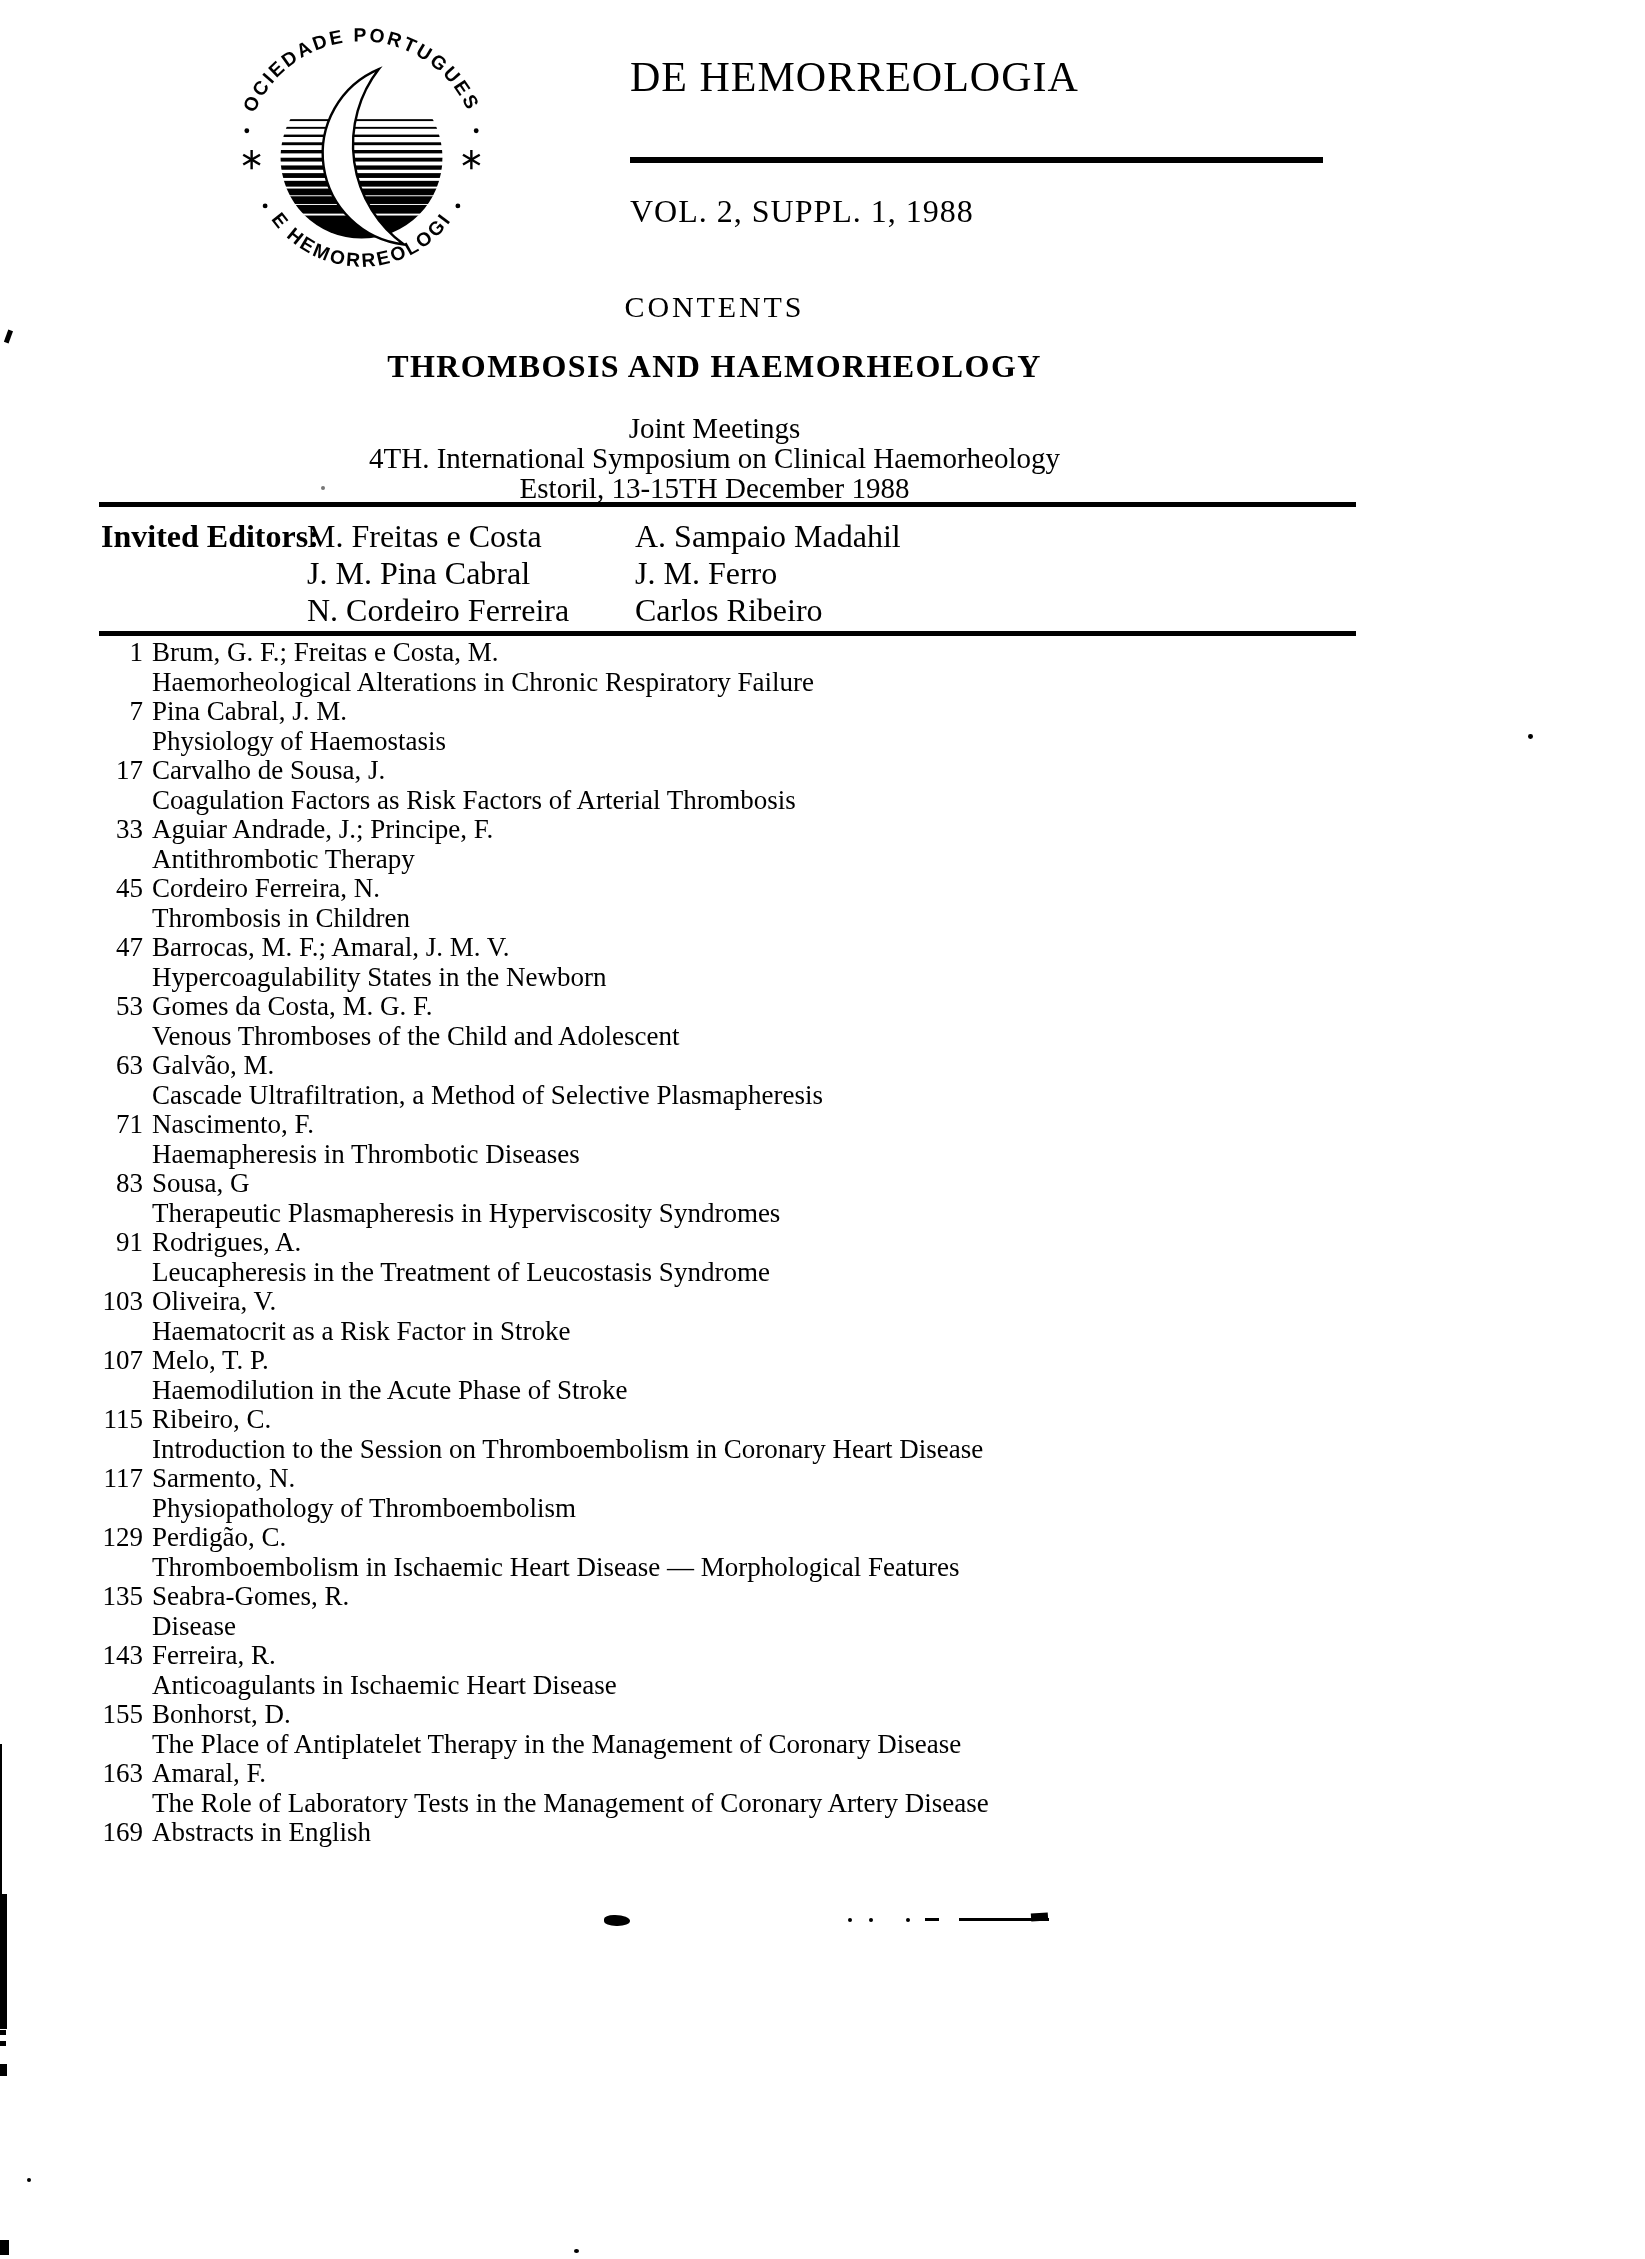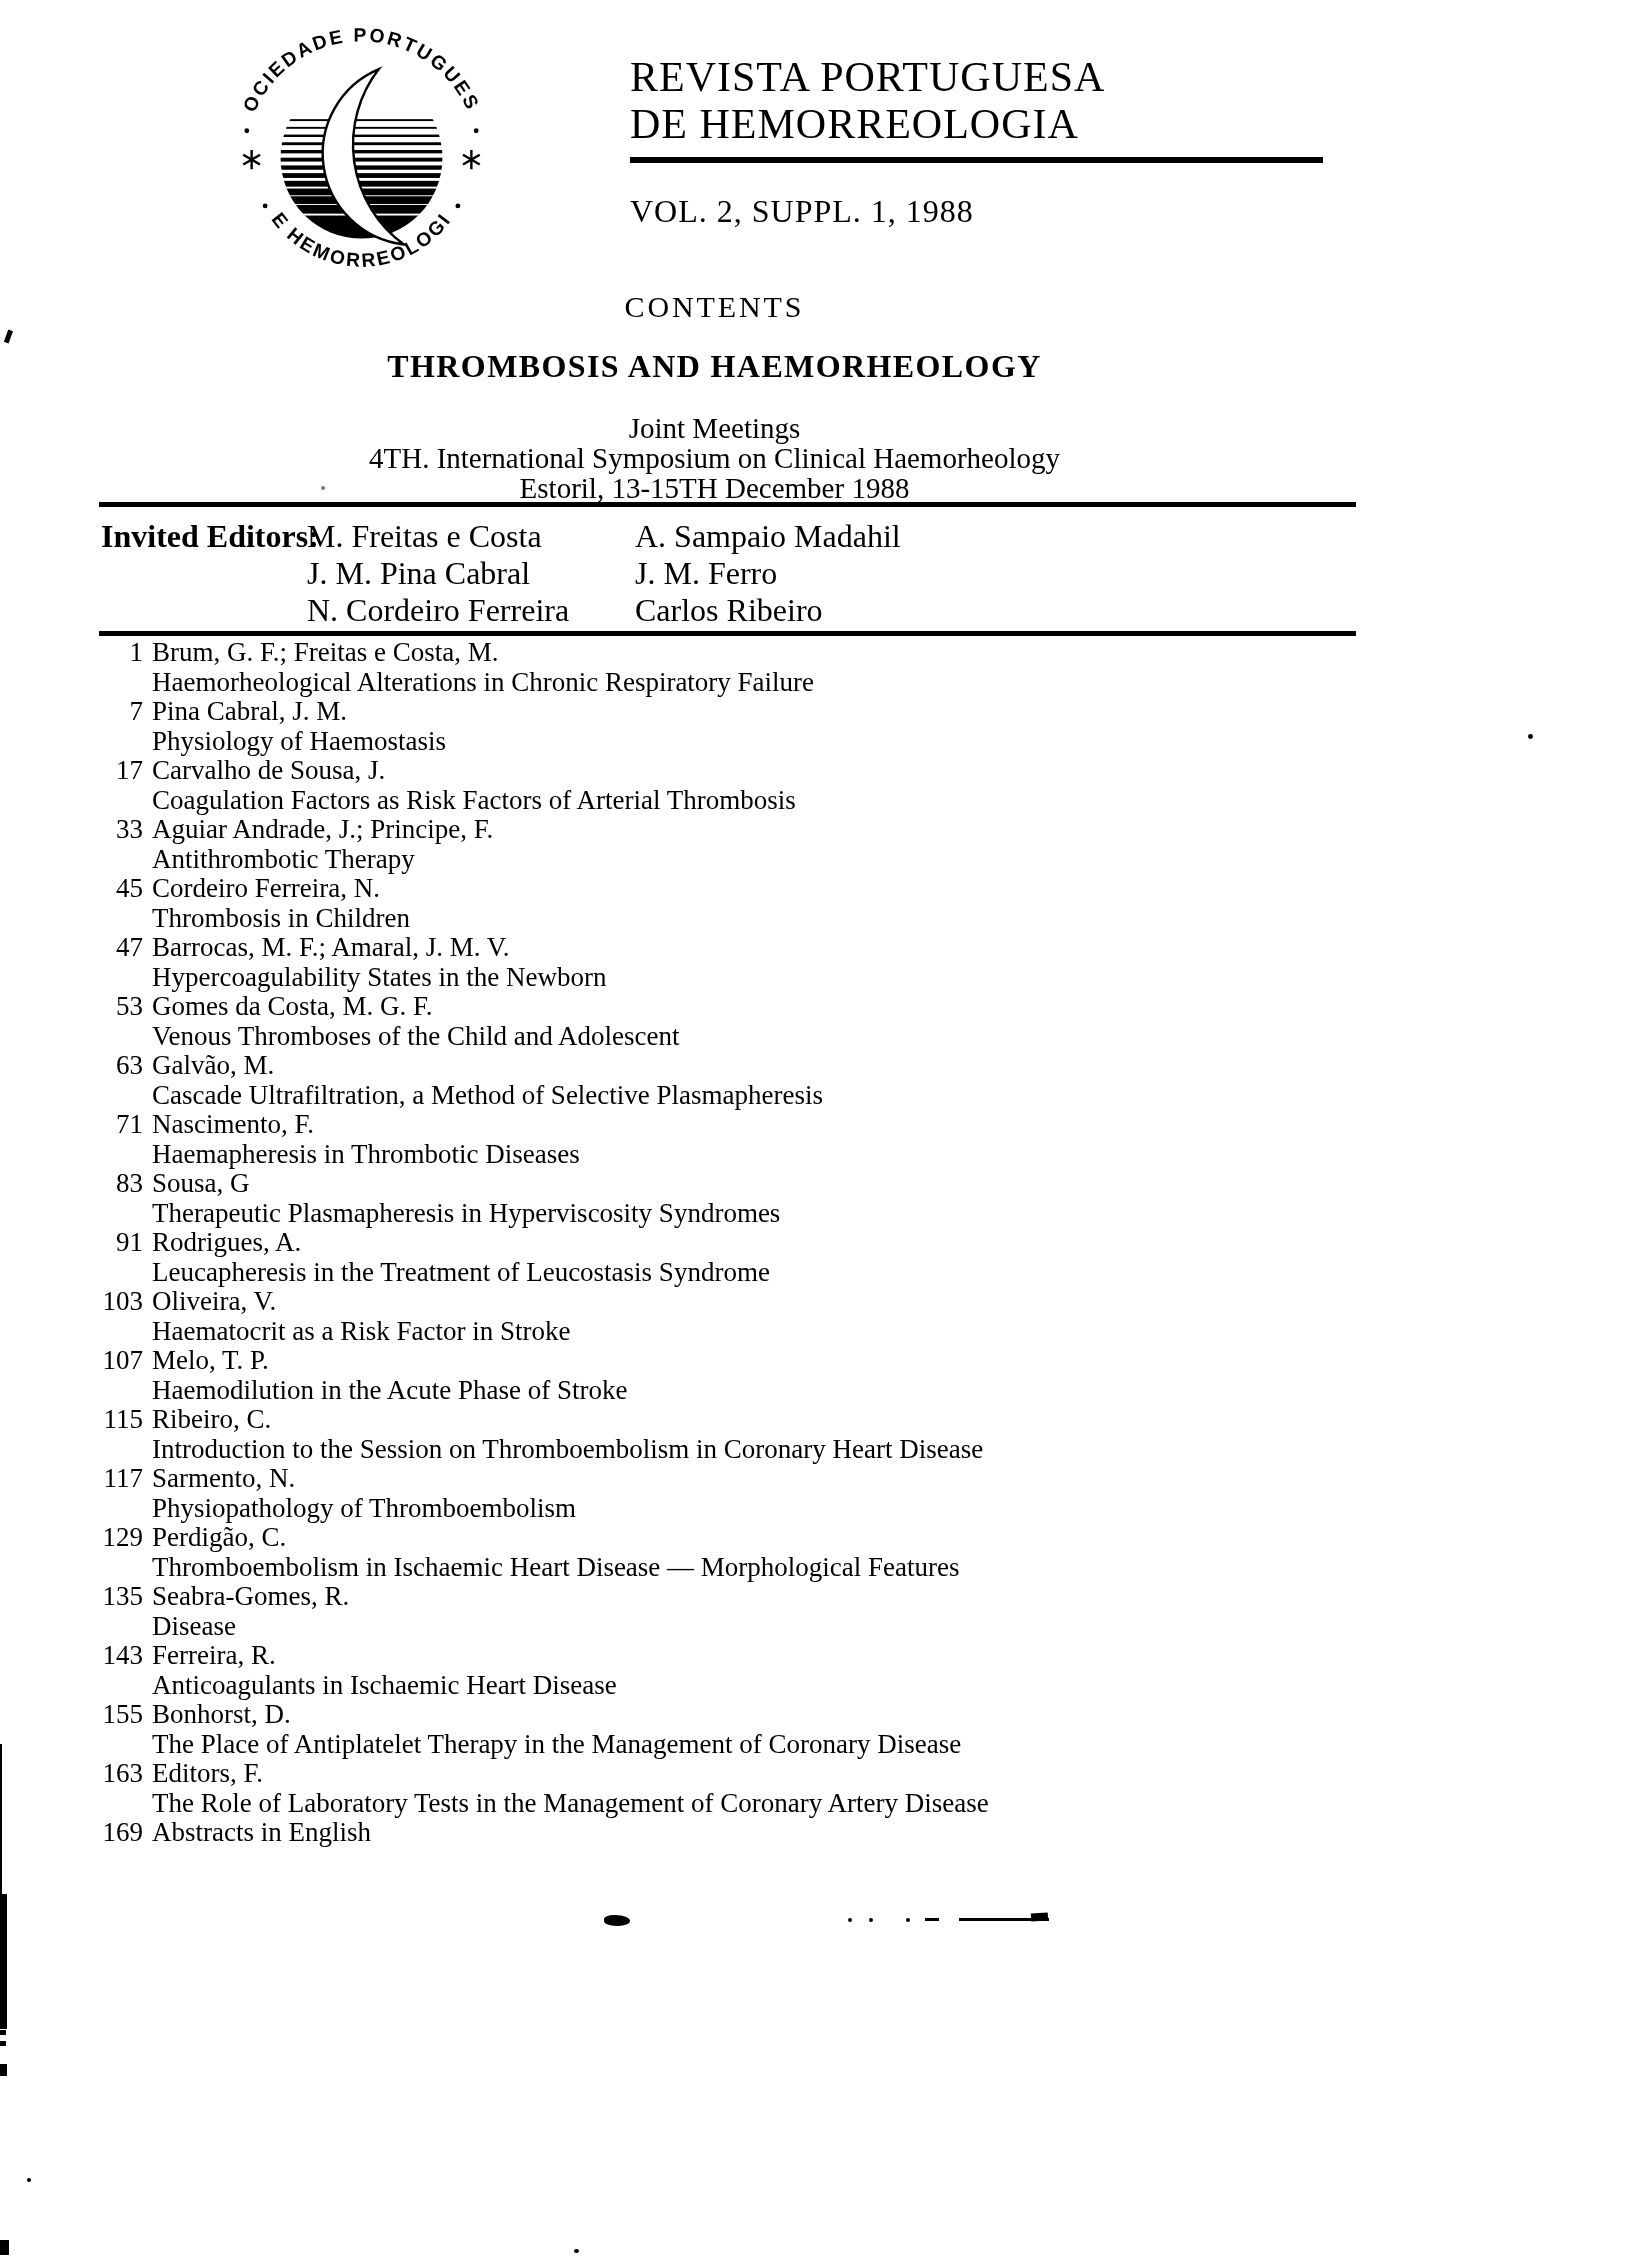--- a/index.html
+++ b/index.html
@@ -97,21 +97,20 @@
       </g>
       <g transform="translate(242,148)" stroke="#000" stroke-width="2.5">
         <line x1="0" y1="-10" x2="0" y2="10"></line>
         <line x1="-8.7" y1="-5" x2="8.7" y2="5"></line>
         <line x1="-8.7" y1="5" x2="8.7" y2="-5"></line>
       </g>
     </svg>
   </div>
 
   <div class="masthead">
-    <div>REVISTA PORTUGUESA</div>
     <div>DE HEMORREOLOGIA</div>
   </div>
   <div class="mast-rule"></div>
   <div class="vol-line">VOL. 2, SUPPL. 1, 1988</div>
 
   <div class="ccol sym-title">THROMBOSIS AND HAEMORHEOLOGY</div>
   <div class="ccol contents-heading">CONTENTS</div>
   <div class="ccol meeting">
 
       <div class="meeting-line">Joint Meetings</div>
@@ -349,21 +348,21 @@
           <div class="toc-titles">
 
               <div class="toc-title">The Place of Antiplatelet Therapy in the Management of Coronary Disease</div>
             </div>
         </div>
       </div>
 
       <div class="toc-row">
         <div class="toc-num">163</div>
         <div class="toc-body">
-          <div class="toc-authors">Editors, F.</div>
+          <div class="toc-authors">Amaral, F.</div>
           <div class="toc-titles">
 
               <div class="toc-title">The Role of Laboratory Tests in the Management of Coronary Artery Disease</div>
             </div>
         </div>
       </div>
 
       <div class="toc-row">
         <div class="toc-num">169</div>
         <div class="toc-body">

